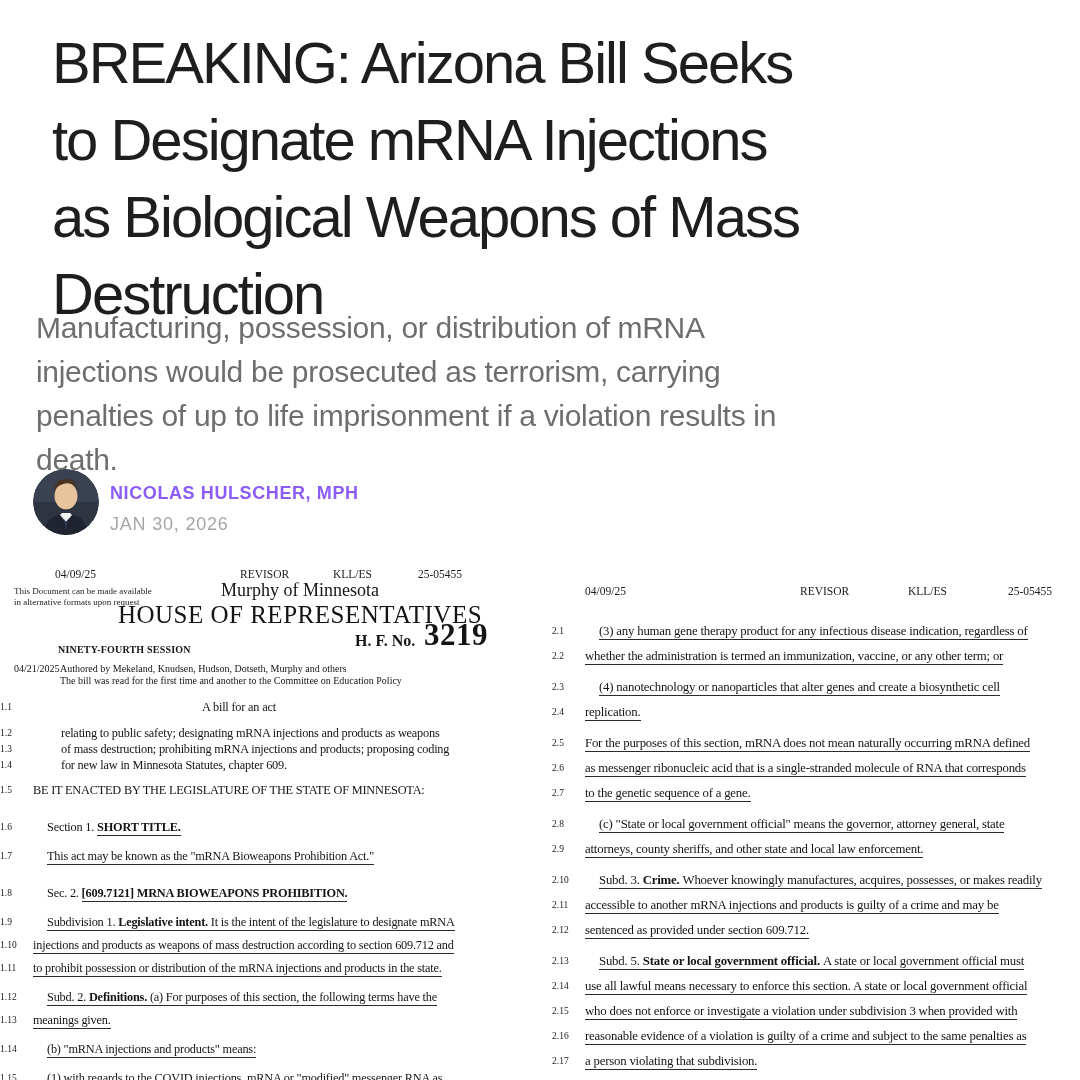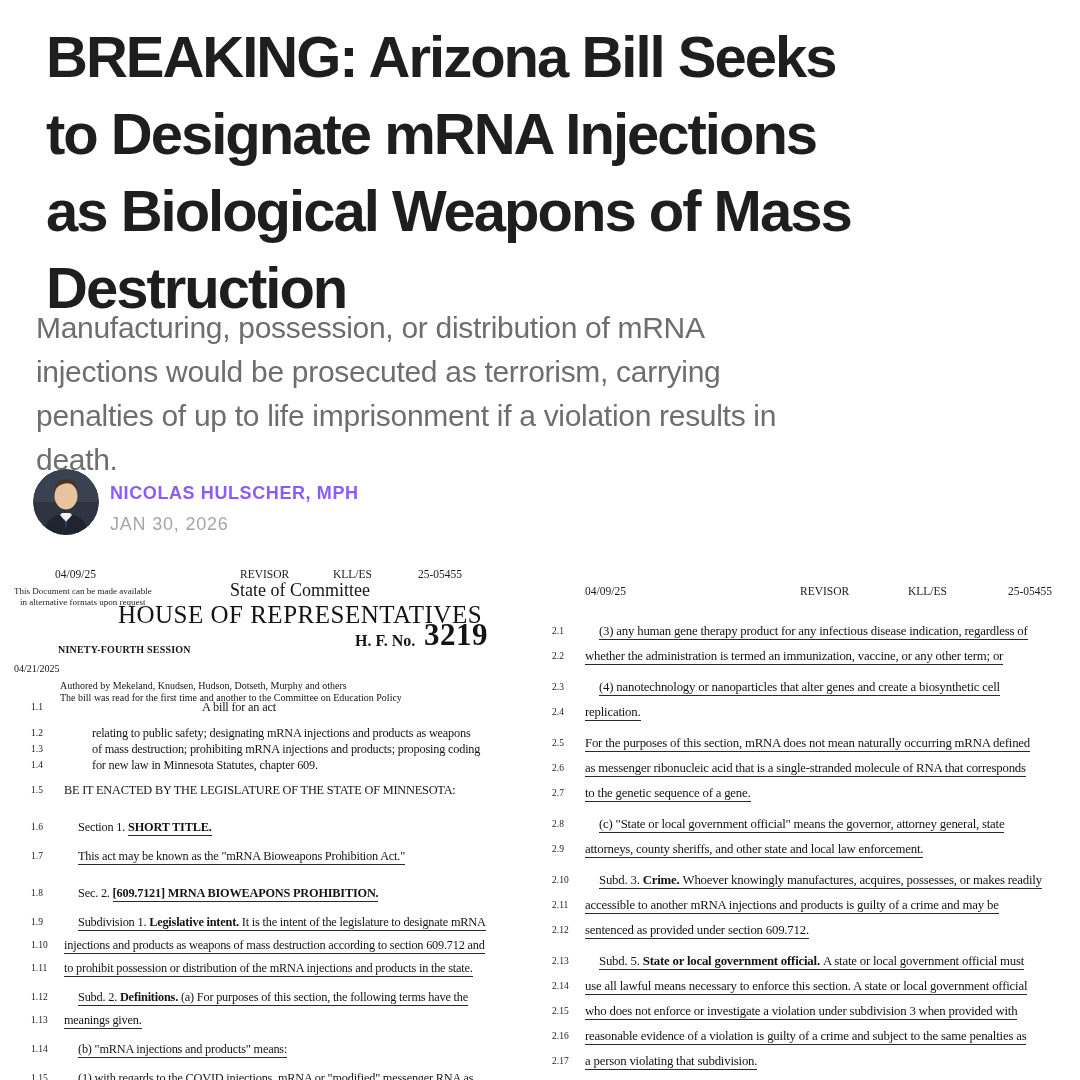--- a/index.html
+++ b/index.html
@@ -2,22 +2,22 @@
 <html><head>
 <meta charset="utf-8">
 <style>
   html,body{margin:0;padding:0;}
   body{
     width:1080px;height:1080px;position:relative;overflow:hidden;
     background:#ffffff;font-family:"Liberation Sans",sans-serif;
   }
   
   .headline{
-    position:absolute;left:36px;top:8px;width:1010px;margin:10px;
-    font-size:58px;font-weight:bold;line-height:77px;letter-spacing:-2px;
+    position:absolute;left:36px;top:8px;width:1010px;margin:16px;
+    font-size:58px;font-weight:normal;line-height:77px;letter-spacing:-2px;
     color:#1e1e1e;
   }
   .subtitle{
     position:absolute;left:36px;top:306px;width:860px;
     font-size:30px;line-height:44px;letter-spacing:-0.3px;color:#6e6e6e;
   }
   .avatar{
     position:absolute;left:33px;top:469px;width:66px;height:66px;border-radius:50%;
     overflow:hidden;cursor:pointer;
   }
@@ -37,35 +37,35 @@
   .page{position:absolute;top:0;width:540px;height:1080px;}
   .page1{left:0;}
   .page2{left:540px;}
   .hdr{position:absolute;font-size:11.5px;color:#1b1b1b;white-space:nowrap;}
   .page1 .hdr{top:556px;}
   .page2 .hdr{top:573px;}
   .page1 .hdr-date{left:55px;}   .page2 .hdr-date{left:45px;}
   .page1 .hdr-office{left:240px;}.page2 .hdr-office{left:260px;}
   .page1 .hdr-init{left:333px;}  .page2 .hdr-init{left:368px;}
   .page1 .hdr-file{left:418px;}  .page2 .hdr-file{left:468px;}
-  .avail{position:absolute;left:14px;top:574px;font-size:9px;line-height:10.5px;color:#222;text-align:center;}
+  .avail{position:absolute;left:14px;top:574px;font-size:9px;line-height:10.5px;color:#222;}
   .state{position:absolute;left:60px;top:568px;width:480px;text-align:center;font-size:18px;}
   .chamber{position:absolute;left:60px;top:589px;width:480px;text-align:center;font-size:25px;letter-spacing:0.5px;}
   .session{position:absolute;left:58px;top:632px;font-size:10px;font-weight:bold;letter-spacing:0.2px;}
   .hf-label{position:absolute;left:355px;top:620px;font-size:16px;font-weight:bold;}
   .hf-number{position:absolute;left:424px;top:605px;font-size:31px;font-weight:bold;letter-spacing:0.5px;}
   .intro-date{position:absolute;left:14px;top:651px;font-size:10px;}
-  .intro{position:absolute;left:60px;top:651px;font-size:10px;line-height:11.5px;margin-top:17px;}
+  .intro{position:absolute;left:60px;top:651px;font-size:10px;line-height:11.5px;}
   .lines{position:absolute;left:0;width:540px;}
   .page1 .lines{top:684px;}
   .page2 .lines{top:607px;}
   .para{margin:0 0 6px 0;}
   .para.sec{padding-top:8px;}
   .bline{display:flex;align-items:flex-start;}
-  .page1 .bline{height:23px;line-height:23px;padding-left:31px;}
+  .page1 .bline{height:23px;line-height:23px;padding-left:0;}
   .page2 .bline{height:25px;line-height:25px;padding-left:12px;}
   .lnum{width:33px;flex:none;font-size:9.5px;color:#1a1a1a;}
   .ltext{flex:1;white-space:nowrap;font-size:12.3px;letter-spacing:-0.2px;}
   .page2 .ltext{font-size:12.8px;}
   .bline.ind .ltext{padding-left:14px;}
   .para.longtitle .bline{height:16px;line-height:16px;}
   .para.longtitle .ltext{padding-left:28px;}
   .para.center .bline{position:relative;}
   .para.center .ltext{position:absolute;left:0;right:62px;text-align:center;padding-left:0;}
   .ltext .b{font-weight:bold;}
@@ -115,21 +115,21 @@
   <section class="page page1">
     <span class="hdr hdr-date">04/09/25</span>
     <span class="hdr hdr-office">REVISOR</span>
     <span class="hdr hdr-init">KLL/ES</span>
     <span class="hdr hdr-file">25-05455</span>
 
     <div class="avail">
         <div>This Document can be made available</div>
         <div>in alternative formats upon request</div>
       </div>
-    <div class="state">State of Committee</div>
+    <div class="state">Murphy of Minnesota</div>
     <div class="chamber">HOUSE OF REPRESENTATIVES</div>
     <div class="session">NINETY-FOURTH SESSION</div>
     <div class="hf-label">H. F. No.</div>
     <div class="hf-number">3219</div>
     <div class="intro-date">04/21/2025</div>
     <div class="intro">
         <div>Authored by Mekeland, Knudsen, Hudson, Dotseth, Murphy and others</div>
         <div>The bill was read for the first time and another to the Committee on Education Policy</div>
       </div>
 

